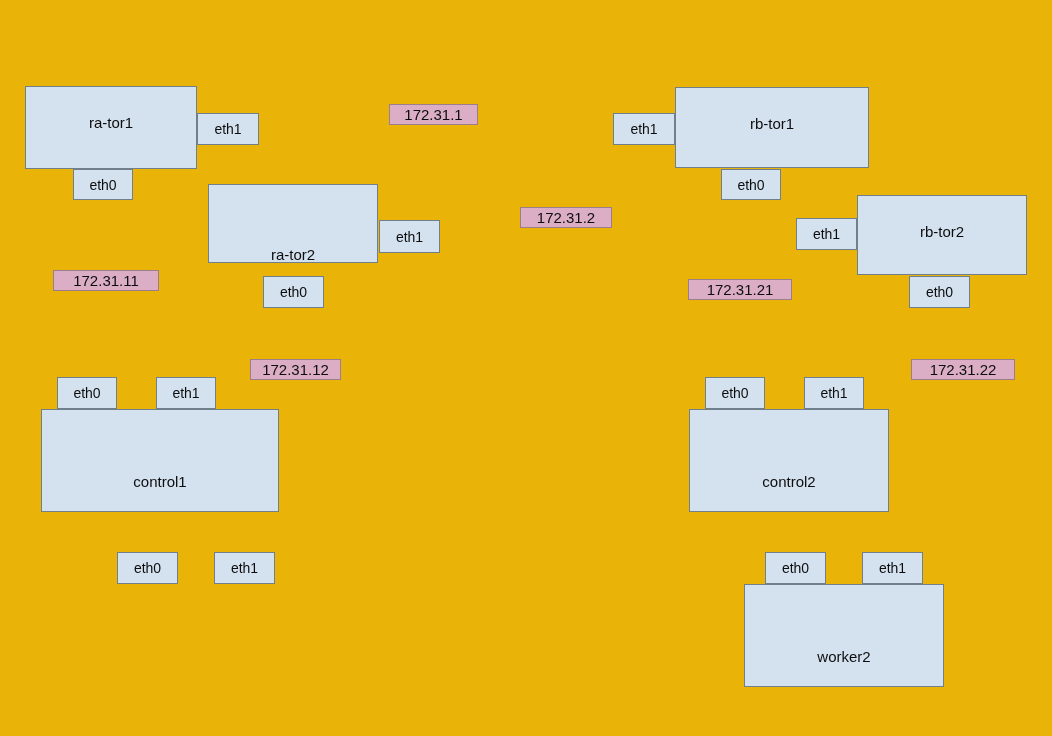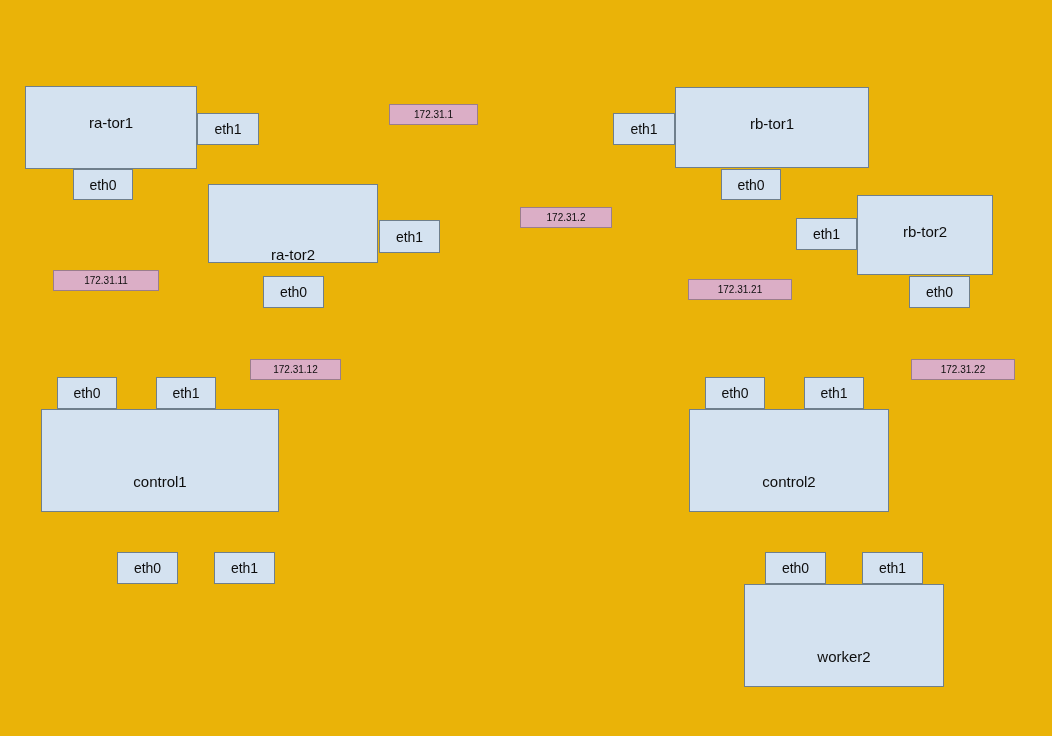--- a/index.html
+++ b/index.html
@@ -51,21 +51,21 @@
     border: 1px solid #6f7f8c;
     z-index: 3;
   }
   
   .iplabel {
     position: absolute;
     box-sizing: border-box;
     background: #dbaec6;
     border: 1px solid #9b7d8c;
     color: #0d0d0d;
-    font-size: 10px;
+    font-size: 15px;
     line-height: 1;
     display: flex;
     align-items: center;
     justify-content: center;
     text-align: center;
     z-index: 4;
   }
 </style>
 </head>
 <body>
@@ -91,21 +91,21 @@
     </div>
     <div class="node device label-top" style="left: 675px; top: 87px; width: 194px; height: 81px; background: rgb(212, 226, 240); border-color: rgb(111, 127, 140); color: rgb(13, 13, 13);">
       <span>rb-tor1</span>
     </div>
     <div class="node iface" style="left: 721px; top: 169px; width: 60px; height: 31px; background: rgb(212, 226, 240); border-color: rgb(111, 127, 140); color: rgb(13, 13, 13);">
       <span>eth0</span>
     </div>
     <div class="node iface" style="left: 613px; top: 113px; width: 62px; height: 32px; background: rgb(212, 226, 240); border-color: rgb(111, 127, 140); color: rgb(13, 13, 13);">
       <span>eth1</span>
     </div>
-    <div class="node device label-top" style="left: 857px; top: 195px; width: 136px; height: 80px; background: rgb(212, 226, 240); border-color: rgb(111, 127, 140); color: rgb(13, 13, 13);">
+    <div class="node device label-top" style="left: 857px; top: 195px; width: 170px; height: 80px; background: rgb(212, 226, 240); border-color: rgb(111, 127, 140); color: rgb(13, 13, 13);">
       <span>rb-tor2</span>
     </div>
     <div class="node iface" style="left: 909px; top: 276px; width: 61px; height: 32px; background: rgb(212, 226, 240); border-color: rgb(111, 127, 140); color: rgb(13, 13, 13);">
       <span>eth0</span>
     </div>
     <div class="node iface" style="left: 796px; top: 218px; width: 61px; height: 32px; background: rgb(212, 226, 240); border-color: rgb(111, 127, 140); color: rgb(13, 13, 13);">
       <span>eth1</span>
     </div>
     <div class="node device label-bottom" style="left: 41px; top: 409px; width: 238px; height: 103px; background: rgb(212, 226, 240); border-color: rgb(111, 127, 140); color: rgb(13, 13, 13);">
       <span>control1</span>

